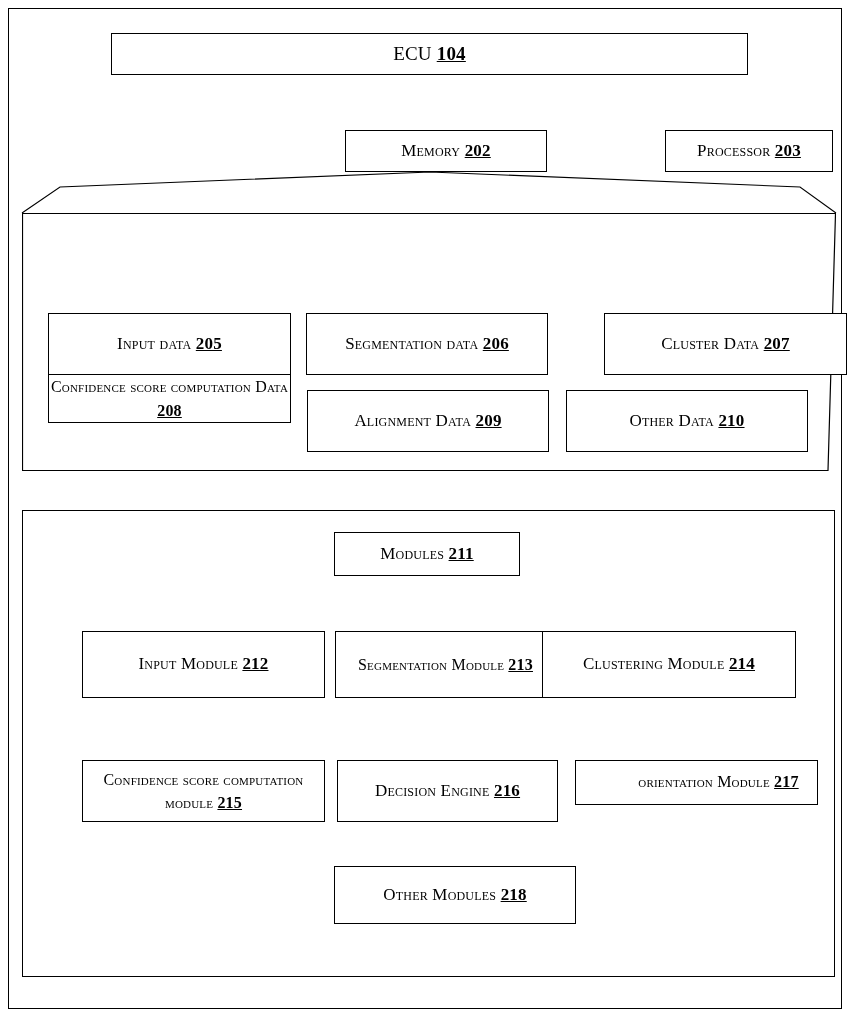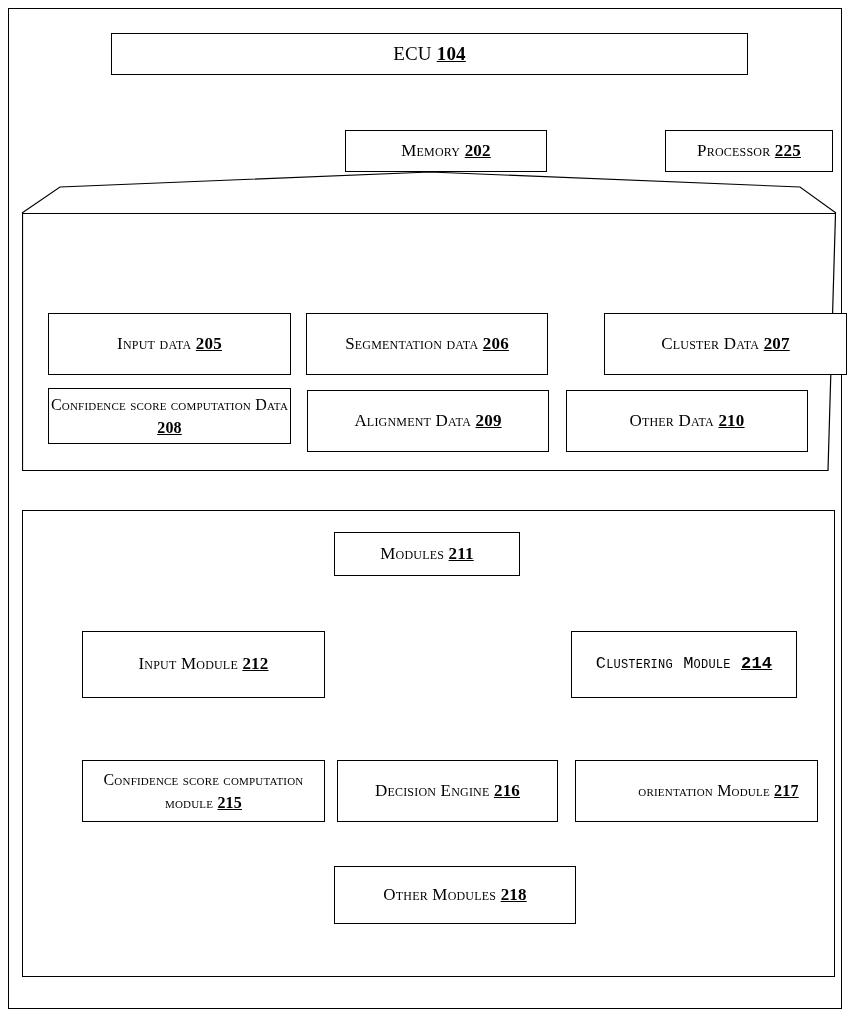--- a/index.html
+++ b/index.html
@@ -96,45 +96,45 @@
     width: 814px;
     height: 258px;
   }
 
   #data-title-box   { left: 333px; top: 243px; width: 188px; height: 44px; }
 
   #input-data-box        { left: 48px;  top: 313px; width: 243px; height: 62px; }
   #segmentation-data-box { left: 306px; top: 313px; width: 242px; height: 62px; }
   #cluster-data-box      { left: 563px; top: 313px; width: 243px; height: 62px; margin-left: 41px; }
 
-  #confidence-data-box { left: 48px;  top: 388px; width: 243px; height: 56px; }
+  #confidence-data-box { left: 48px;  top: 374px; width: 243px; height: 49px; }
   #alignment-data-box  { left: 307px; top: 390px; width: 242px; height: 62px; }
   #other-data-box      { left: 566px; top: 390px; width: 242px; height: 62px; }
 
   
   #modules-container {
     position: absolute;
     left: 22px;
     top: 510px;
     width: 813px;
     height: 467px;
     box-sizing: border-box;
     border: 1px solid #000000;
     background: #ffffff;
   }
 
   #modules-title-box { left: 334px; top: 532px; width: 186px; height: 44px; }
 
   #input-module-box        { left: 82px;  top: 631px; width: 243px; height: 67px; }
   #segmentation-module-box { left: 335px; top: 631px; width: 221px; height: 67px; }
-  #clustering-module-box   { left: 571px; top: 631px; width: 226px; height: 67px; font-family: Liberation Mono, monospace; }
+  #clustering-module-box   { left: 542px; top: 631px; width: 254px; height: 67px; }
 
   #confidence-module-box { left: 82px;  top: 760px; width: 243px; height: 62px; }
   #decision-engine-box   { left: 337px; top: 760px; width: 221px; height: 62px; justify-content: center; }
-  #orientation-module-box{ left: 575px; top: 760px; width: 243px; height: 62px; padding-left: 44px; }
+  #orientation-module-box{ left: 575px; top: 760px; width: 243px; height: 45px; padding-left: 44px; }
 
   #other-modules-box { left: 334px; top: 866px; width: 242px; height: 58px; }
 
   
   .two-line .label { font-size: 16px; line-height: 1.45; }
   #orientation-module-box .label { font-size: 16px; }
   #segmentation-module-box .label { font-size: 16px; line-height: 1.45; }
 </style>
 </head>
 <body>
@@ -146,21 +146,21 @@
   <div class="box" id="ecu-box">
     <span class="label"><span>ECU</span> <span class="ref">104</span></span>
   </div>
 
 
   <div class="box" id="memory-box">
     <span class="label"><span>Memory</span> <span class="ref">202</span></span>
   </div>
 
   <div class="box" id="processor-box">
-    <span class="label"><span>Processor</span> <span class="ref">225</span></span>
+    <span class="label"><span>Processor</span> <span class="ref">203</span></span>
   </div>
 
   <svg id="expansion-svg" viewBox="0 0 855 1018">
     <polyline points="22,213 60,187 430,172 800,187 836,213" fill="none" stroke="#000000" stroke-width="1.1"></polyline>
   </svg>
 
   <div id="data-container">
     <svg id="data-container-shape" viewBox="0 0 814 258" preserveAspectRatio="none">
       <polygon points="0.5,0.5 813.5,0.5 806,257.5 0.5,257.5" fill="#ffffff" stroke="#000000" stroke-width="1.2"></polygon>
     </svg>
@@ -194,20 +194,23 @@
   <div id="modules-container"></div>
 
   <div class="box" id="modules-title-box">
     <span class="label"><span>Modules</span> <span class="ref">211</span></span>
   </div>
 
   <div class="box" id="input-module-box">
     <span class="label"><span>Input Module</span> <span class="ref">212</span></span>
   </div>
 
+  <div class="box" id="segmentation-module-box">
+    <span class="label"><span>Segmentation Module</span> <span class="ref">213</span></span>
+  </div>
 
   <div class="box" id="clustering-module-box">
     <span class="label"><span>Clustering Module</span> <span class="ref">214</span></span>
   </div>
 
   <div class="box two-line" id="confidence-module-box">
     <span class="label"><span>Confidence score computation module</span> <span class="ref">215</span></span>
   </div>
 
   <div class="box" id="decision-engine-box">

